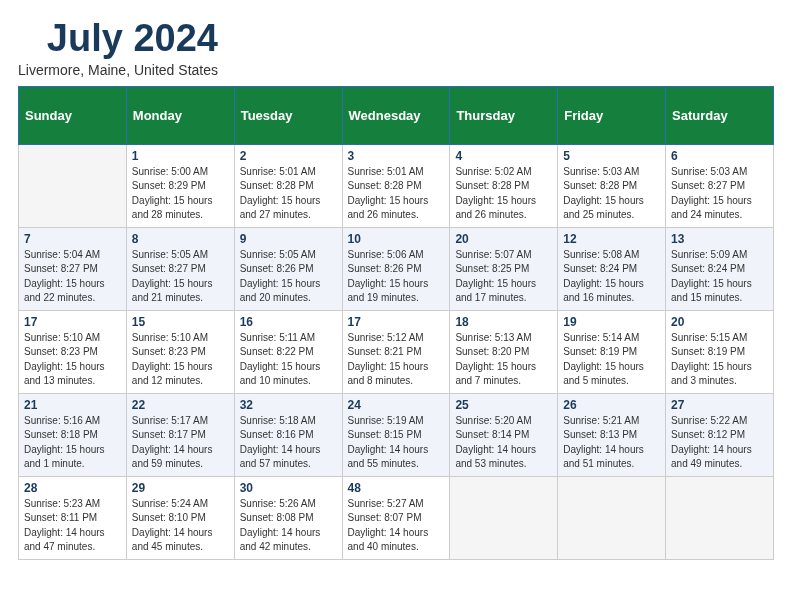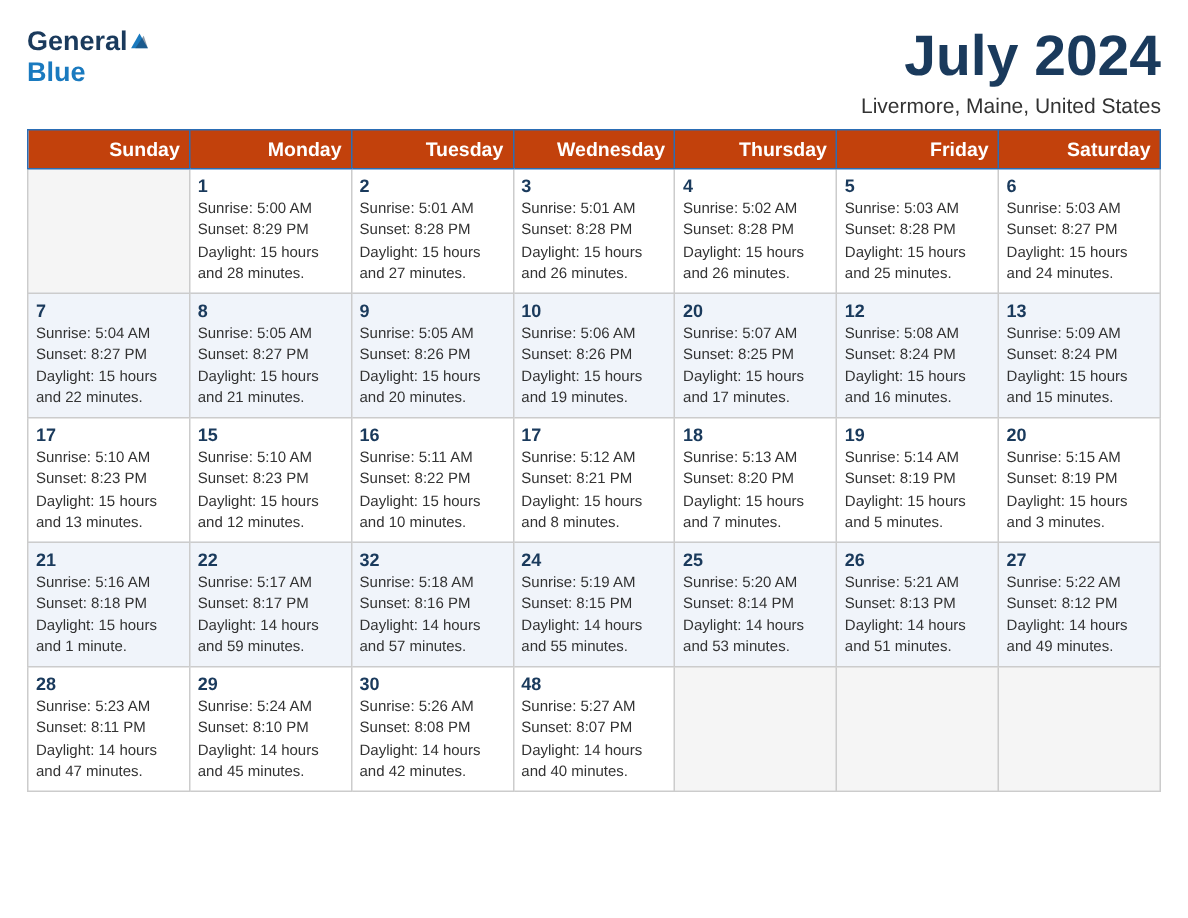--- a/index.html
+++ b/index.html
@@ -55,26 +55,26 @@
       font-size: 14px;
       color: #333;
       margin-top: 2px;
     }
     .calendar {
       width: 100%;
       border-collapse: collapse;
       border: 1px solid #ccc;
     }
     .calendar th {
-      background: #c2410c;
+      background: #15803d;
       color: #fff;
       font-size: 13px;
       font-weight: bold;
-      padding: 5px 6px;
-      text-align: right;
+      padding: 21px 6px;
+      text-align: left;
       border: 1px solid #2a6db5;
     }
     .calendar td {
       vertical-align: top;
       border: 1px solid #ccc;
       padding: 4px 5px;
       font-size: 10.5px;
       color: #222;
       min-width: 100px;
       min-height: 80px;
@@ -97,32 +97,20 @@
     }
     .row-shaded td {
       background: #f0f4fa;
     }
   </style>
 </head>
 <body>
 
 <div class="page">
   <div class="header">
-    <div class="logo">
-      <div class="logo-text">
-        <span class="logo-general">General</span>
-        <svg class="logo-icon" viewBox="0 0 20 20">
-          <polygon points="2,16 10,2 18,16" fill="#1a7abf"></polygon>
-          <polygon points="6,16 14,4 18,16" fill="#1a3a5c" opacity="0.5"></polygon>
-        </svg>
-      </div>
-      <div style="display:flex; align-items:center;">
-        <span class="logo-blue" style="color:#1a7abf; font-size:18px; font-weight:bold;">Blue</span>
-      </div>
-    </div>
     <div class="title-block">
       <div class="month-title">July 2024</div>
       <div class="location-title">Livermore, Maine, United States</div>
     </div>
   </div>
 
   <table class="calendar">
     <thead>
       <tr>
       <th>Sunday</th>

